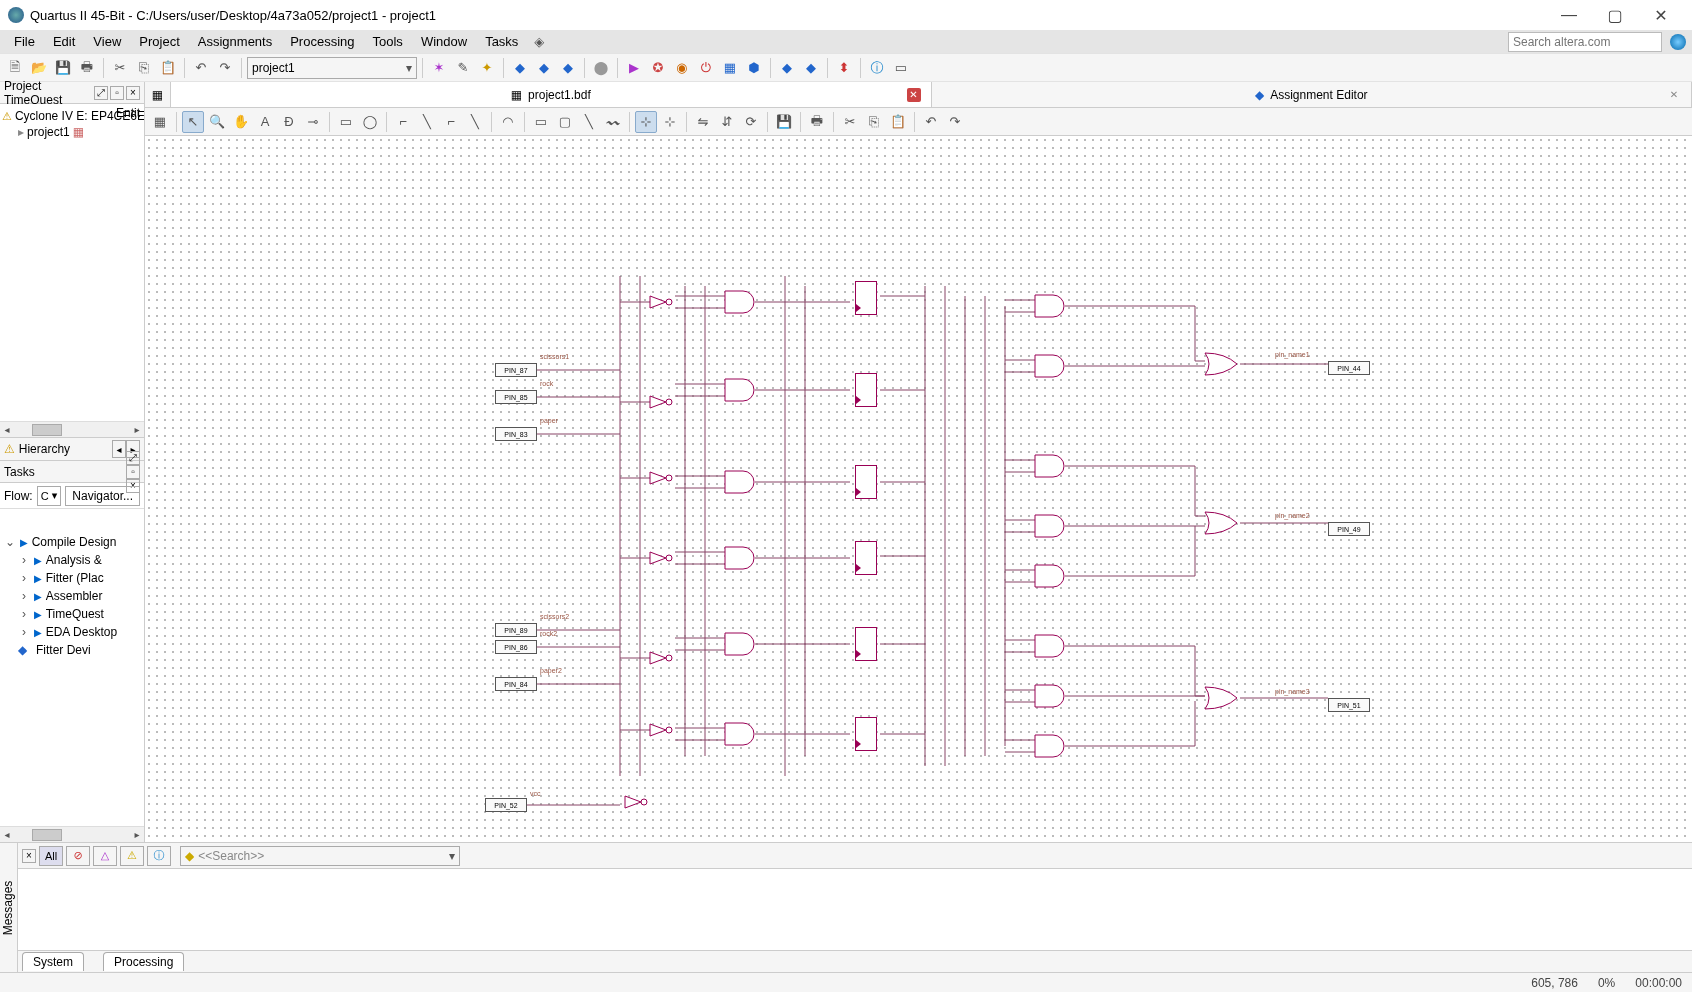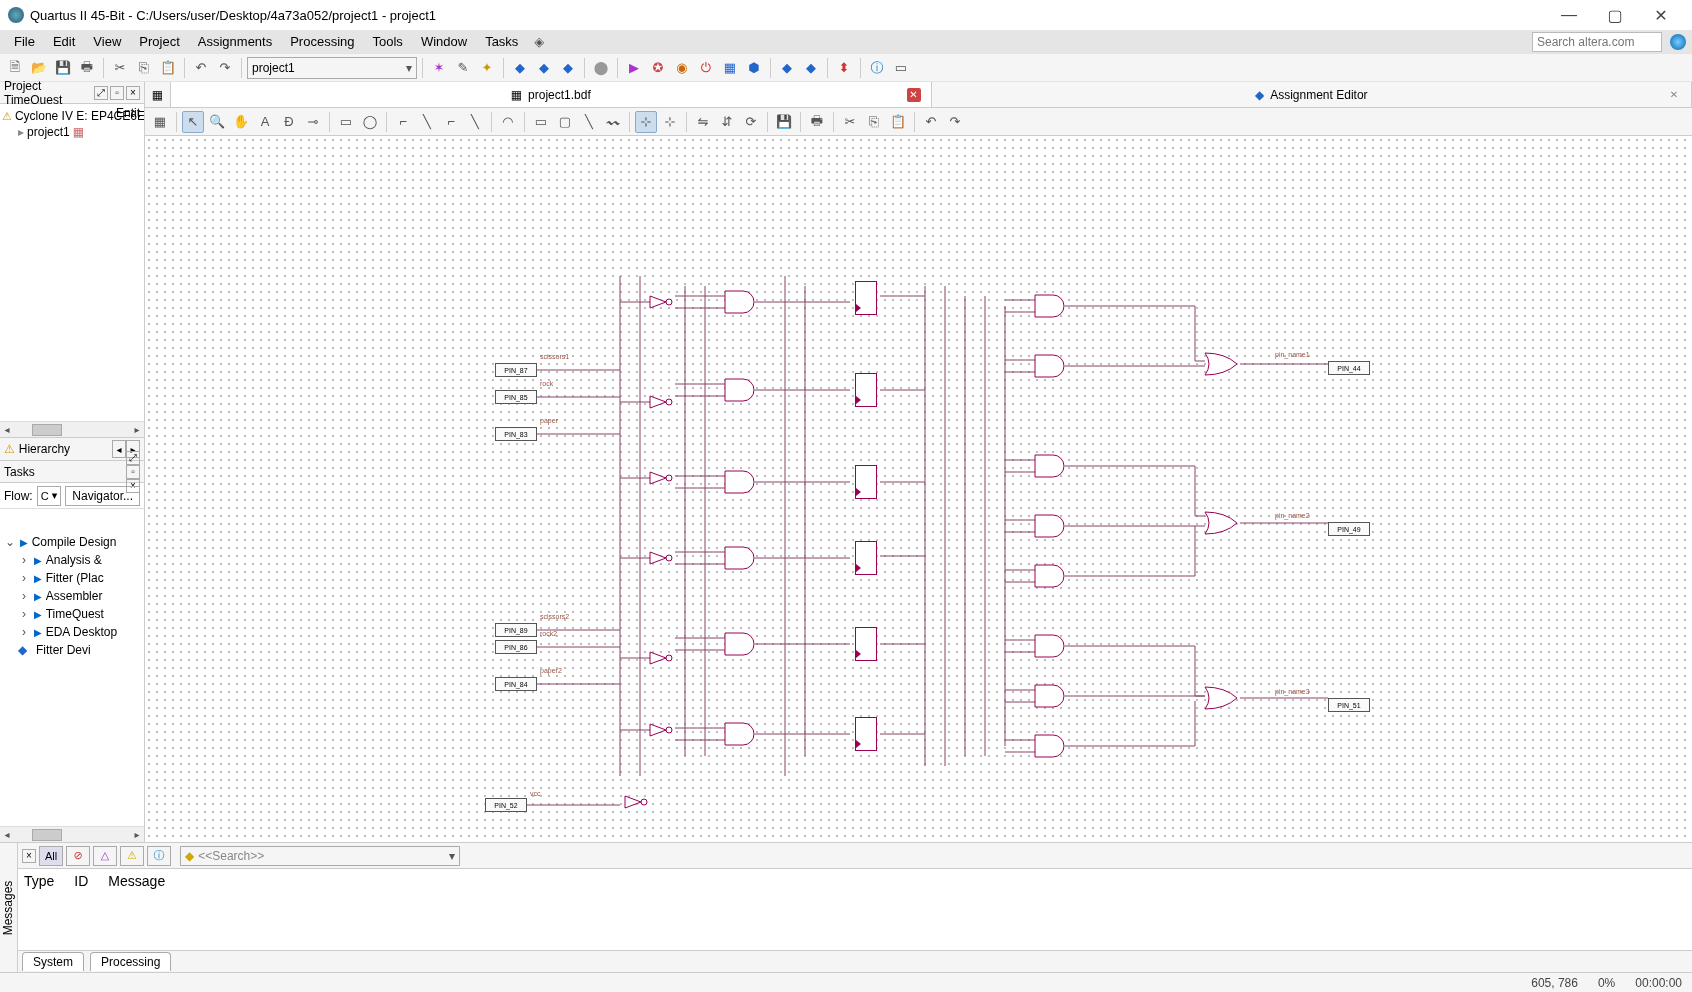--- a/index.html
+++ b/index.html
@@ -4,21 +4,21 @@
 <style>
 * { box-sizing: border-box; margin: 0; padding: 0; font-family: "Segoe UI", Tahoma, sans-serif; }
 body { width: 1692px; height: 992px; overflow: hidden; background: #fff; font-size: 12px; color: #000; display: flex; flex-direction: column; }
 .titlebar { height: 30px; background: #fff; display: flex; align-items: center; padding: 0 8px; }
 .titlebar .app-icon { width: 16px; height: 16px; background: radial-gradient(circle,#6aa,#258); border-radius: 50%; margin-right: 6px; }
 .titlebar .title { font-size: 13px; }
 .winbtns { margin-left: auto; display: flex; }
 .winbtns div { width: 46px; height: 30px; display: flex; align-items: center; justify-content: center; font-size: 16px; color: #444; }
 .menubar { height: 24px; background: #e5e5e5; border-bottom: 1px solid #e3e3e3; display: flex; align-items: center; padding: 0 6px; gap: 2px; }
 .menubar .mitem { padding: 3px 8px; font-size: 13px; }
-.menubar .search { margin-left: auto; width: 130px; height: 20px; border: 1px solid #bbb; padding: 0 4px; color: #888; font-size: 12px; }
+.menubar .search { margin-left: auto; width: 154px; height: 20px; border: 1px solid #bbb; padding: 0 4px; color: #888; font-size: 12px; }
 .menubar .globe { width: 16px; height: 16px; background: radial-gradient(circle,#7cf,#06a); border-radius: 50%; margin-left: 6px; }
 .toolbar1 { height: 28px; background: #f5f5f5; border-bottom: 1px solid #e3e3e3; display: flex; align-items: center; padding: 0 4px; gap: 2px; }
 .tbtn { width: 22px; height: 22px; display: flex; align-items: center; justify-content: center; font-size: 13px; color: #555; border-radius: 2px; }
 .tsep { width: 1px; height: 20px; background: #ccc; margin: 0 3px; }
 .proj-sel { width: 170px; height: 22px; border: 1px solid #aaa; padding: 0 4px; font-size: 12px; display: flex; align-items: center; }
 .proj-sel::after { content: "▾"; margin-left: auto; color: #555; }
 .body { flex: 1; display: flex; min-height: 0; }
 .left { width: 145px; display: flex; flex-direction: column; border-right: 1px solid #ccc; }
 .panel-hdr { height: 22px; background: #f5f5f5; border-bottom: 1px solid #ccc; display: flex; align-items: center; padding: 0 4px; font-size: 12px; }
 .panel-hdr .pbtns { margin-left: auto; display: flex; gap: 2px; }
@@ -71,21 +71,21 @@
 .msg-side { width:18px; background:#f5f5f5; border-right:1px solid #ccc; display:flex;align-items:center;justify-content:center; }
 .msg-side span { transform:rotate(-90deg); font-size:12px; }
 .msg-main { flex:1; display:flex; flex-direction:column; }
 .msg-tb { height:26px; background:#f5f5f5; border-bottom:1px solid #ccc; display:flex;align-items:center;padding:0 4px;gap:3px; }
 .msg-tb .filter { width:24px;height:20px;border:1px solid #aaa;display:flex;align-items:center;justify-content:center;font-size:11px; }
 .msg-tb .filter.all { background:#dde; }
 .msg-tb .srch { flex:0 0 280px; height:20px; border:1px solid #aaa; display:flex;align-items:center;padding:0 4px; color:#888; margin-left:6px; }
 .msg-tb .srch::after { content:"▾"; margin-left:auto; color:#555; }
 .msg-cols { height:22px; display:flex; padding:4px 6px; font-family:Consolas,monospace; font-size:14px; gap:20px; }
 .msg-body { flex:1; }
-.msg-btabs { height:22px; background:#f5f5f5; border-top:1px solid #ccc; display:flex;align-items:center;padding:0 4px;gap:6px; }
+.msg-btabs { height:22px; background:#f5f5f5; border-top:1px solid #ccc; display:flex;align-items:center;padding:0 4px;gap:19px; }
 .msg-btabs .bt { padding:2px 10px; border:1px solid #aaa; border-bottom:none; border-radius:4px 4px 0 0; font-size:12px; background:#fff; }
 .status { height:20px; background:#f5f5f5; border-top:1px solid #ccc; display:flex;align-items:center;justify-content:flex-end;padding:0 10px;gap:20px; font-size:12px; color:#444; }
 </style>
 </head>
 <body>
 
 <div class="titlebar">
   <div class="app-icon"></div>
   <div class="title">Quartus II 45-Bit - C:/Users/user/Desktop/4a73a052/project1 - project1</div>
   <div class="winbtns">
@@ -496,25 +496,20 @@
         </div>
       <div class="filter" style="color:#c33">⊘</div>
       <div class="filter" style="color:#a3c">△</div>
       <div class="filter" style="color:#ca0">⚠</div>
       <div class="filter" style="color:#28c">ⓘ</div>
       <div class="srch">
         <span style="color:#ca0;margin-right:4px">◆</span>
         <span>&lt;&lt;Search&gt;&gt;</span>
       </div>
     </div>
-    <div class="msg-cols">
-      <span>Type</span>
-      <span>ID</span>
-      <span>Message</span>
-    </div>
     <div class="msg-body"></div>
     <div class="msg-btabs">
       <div class="bt">System</div>
       <div class="bt">Processing</div>
     </div>
   </div>
 </div>
 
 <div class="status">
   <span>605, 786</span>

